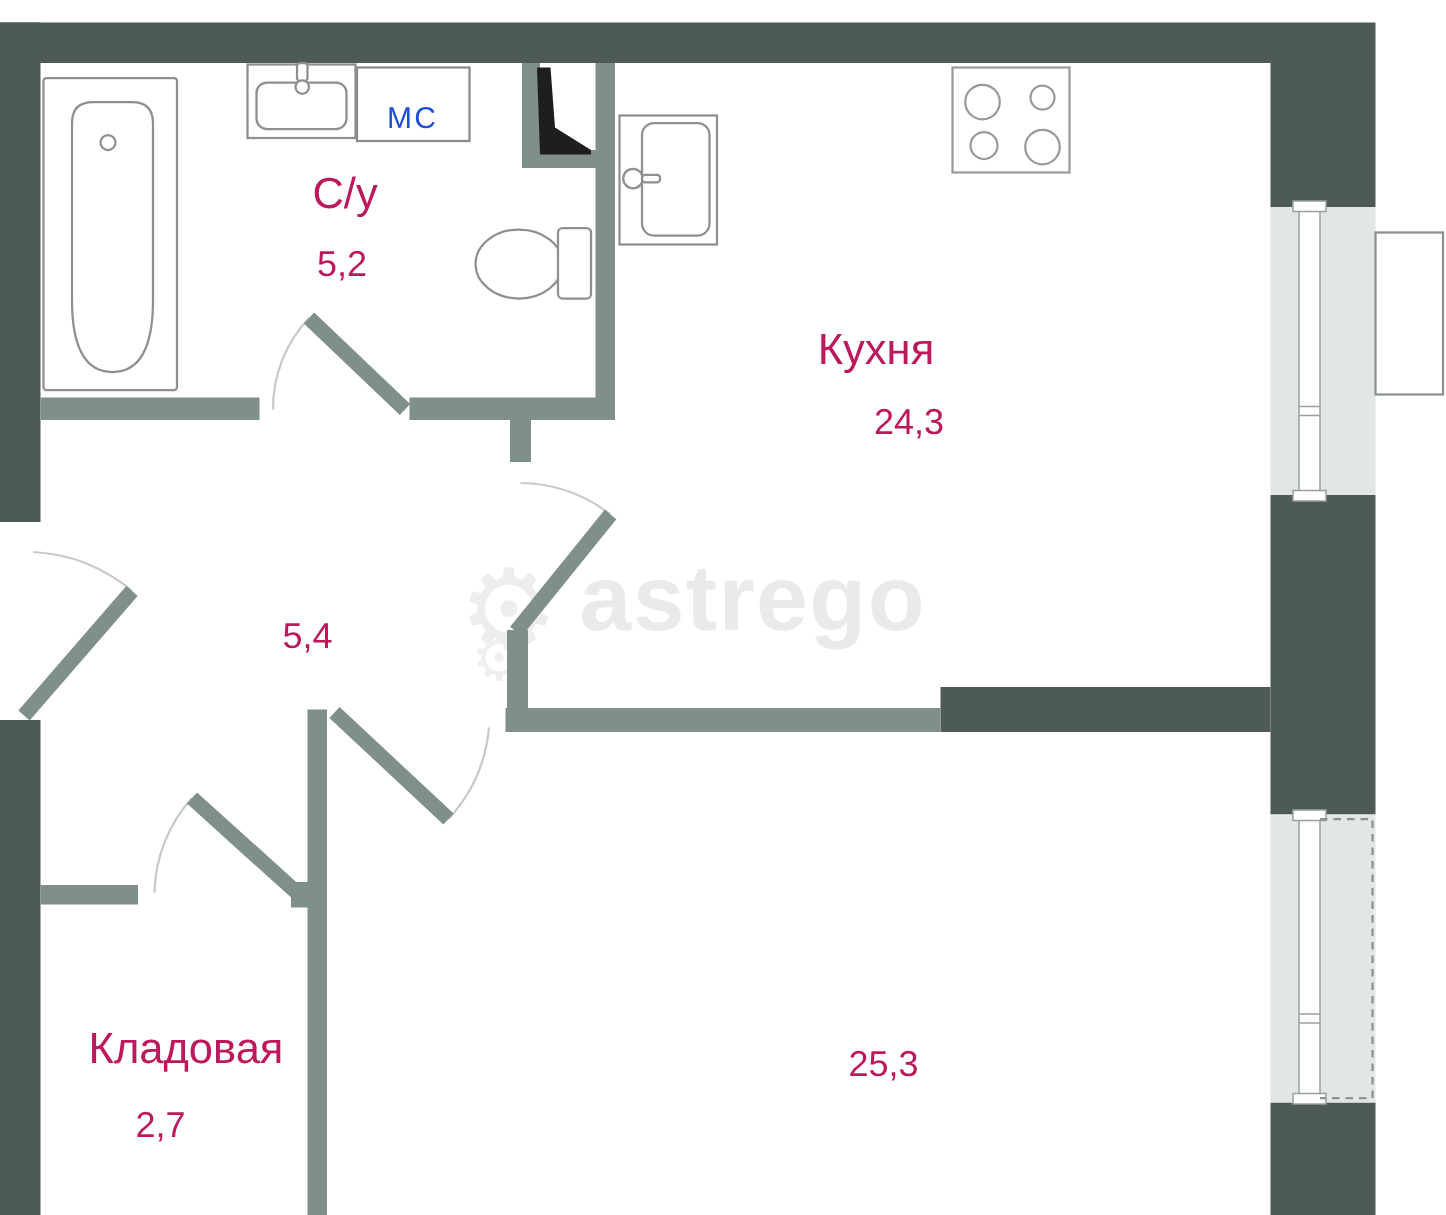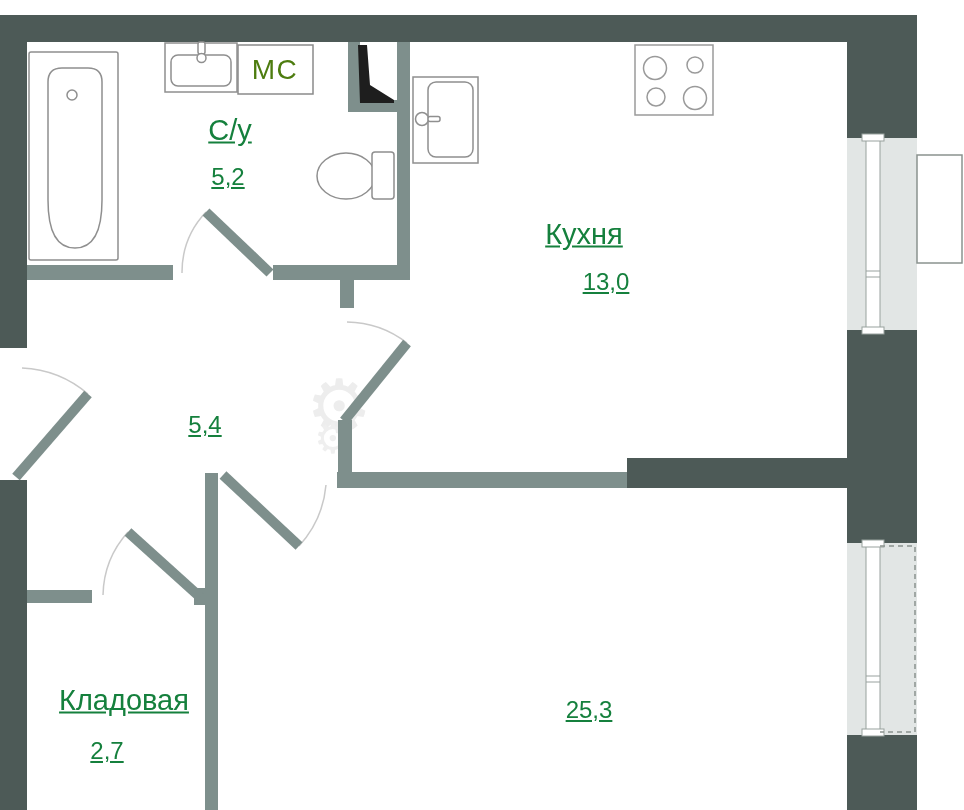--- a/index.html
+++ b/index.html
@@ -1,41 +1,42 @@
 <!DOCTYPE html>
 <html><head>
 <meta charset="utf-8">
 <style>
   html,body{margin:0;padding:0;background:#fff;}
   #plan{position:relative;width:964px;height:810px;background:#ffffff;overflow:hidden;
         font-family:"Liberation Sans", sans-serif;}
   .wallX{position:absolute;background:#4d5a57;}          
   .wallI{position:absolute;background:#7e8f8c;}          
   .winband{position:absolute;background:#e2e6e5;}        
-  .lbl{position:absolute;transform:translate(-50%,-50%);color:#15803d;white-space:nowrap;text-decoration:underline;}
+  .lbl{position:absolute;transform:translate(-50%,-50%);color:#be185d;white-space:nowrap;}
   .room-name{font-size:29px;}
   .room-area{font-size:24px;}
-  .mc-label{position:absolute;transform:translate(-50%,-50%);font-size:28px;color:#4d7c0f;letter-spacing:1.5px;}
+  .mc-label{position:absolute;transform:translate(-50%,-50%);font-size:20px;color:#1d4ed8;letter-spacing:1.5px;margin-top:10px;}
   #wm{position:absolute;left:306px;top:370px;display:flex;align-items:flex-start;z-index:1;}
   #wm .gear-big{font-size:74px;line-height:1;color:#ededed;}
   #wm .gear-small{position:absolute;left:8px;top:48px;font-size:42px;line-height:1;color:#efefef;}
   #wm .wm-text{font-size:62px;font-weight:700;letter-spacing:1px;color:#eaeaea;margin-left:14px;margin-top:-6px;}
   svg{position:absolute;left:0;top:0;z-index:3;}
   .walls{z-index:2;}
   .labels{z-index:4;}
   .lay{position:absolute;left:0;top:0;width:964px;height:810px;}
 </style>
 </head>
 <body>
 
 <div id="plan">
 
   <div id="wm">
     <span class="gear-big">⚙</span>
     <span class="gear-small">⚙</span>
+    <span class="wm-text">astrego</span>
   </div>
 
   <div class="lay walls">
 
     <div class="wallX" style="left:0;top:15;width:917px;height:27px;top:15px;"></div>
     <div class="wallX" style="left:0;top:15px;width:27px;height:333px;"></div>
     <div class="wallX" style="left:0;top:480px;width:27px;height:330px;"></div>
     <div class="wallX" style="left:847px;top:42px;width:70px;height:96px;"></div>
     <div class="wallX" style="left:847px;top:330px;width:70px;height:213px;"></div>
     <div class="wallX" style="left:847px;top:735px;width:70px;height:75px;"></div>
@@ -130,21 +131,21 @@
       <line x1="866" y1="682" x2="880" y2="682"></line>
     </g>
     <path d="M 880 546 H 915 V 732 H 880" fill="none" stroke="#8a938f" stroke-width="1.5" stroke-dasharray="5 4"></path>
   </svg>
 
   <div class="lay labels">
     <div class="lbl room-name" style="left:230px;top:130px;">С/у</div>
     <div class="lbl room-area" style="left:228px;top:177px;">5,2</div>
 
     <div class="lbl room-name" style="left:584px;top:234px;">Кухня</div>
-    <div class="lbl room-area" style="left:606px;top:282px;">13,0</div>
+    <div class="lbl room-area" style="left:606px;top:282px;">24,3</div>
 
     <div class="lbl room-area" style="left:205px;top:425px;">5,4</div>
 
     <div class="lbl room-name" style="left:124px;top:700px;">Кладовая</div>
     <div class="lbl room-area" style="left:107px;top:751px;">2,7</div>
 
     <div class="lbl room-area" style="left:589px;top:710px;">25,3</div>
 
     <div class="mc-label" style="left:275px;top:70px;">МС</div>
   </div>

